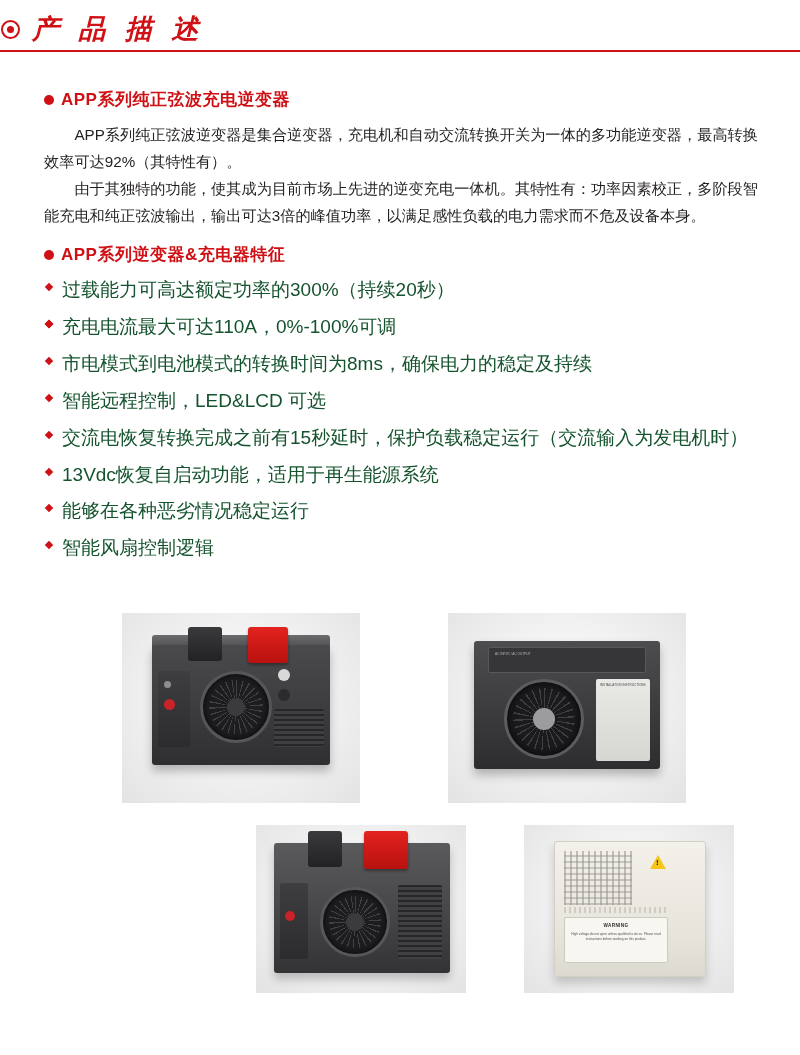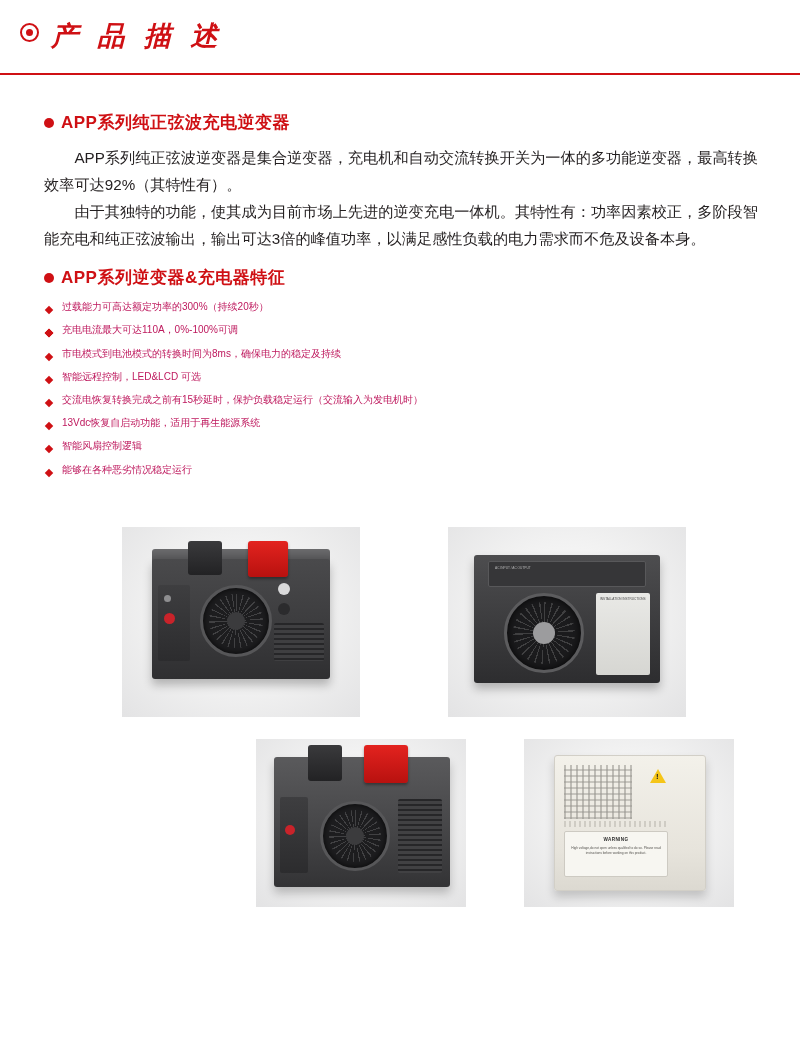--- a/index.html
+++ b/index.html
@@ -13,24 +13,23 @@
     position: relative;
     font-family: "Liberation Sans", "DejaVu Sans", sans-serif;
     color: #231f20;
     overflow: hidden;
   }
 
   
   .page-header {
     position: relative;
     height: 58px;
-    padding-left: 20px;
+    padding-left: 1px;
     display: flex;
-    align-items: flex-start;
-    margin-top: 23px;
+    align-items: center;
   }
   .header-bullet {
     width: 19px; height: 19px;
     border-radius: 50%;
     border: 2px solid #cf1014;
     position: relative;
     margin-right: 12px;
     flex: 0 0 auto;
   }
   .header-bullet::after {
@@ -94,24 +93,24 @@
   .para + .para { margin-top: 0; }
 
   .feature-list {
     list-style: none;
     margin: 6px 0 0 0;
     padding: 0;
   }
   .feature-list li {
     position: relative;
     padding-left: 18px;
-    font-size: 10px;
+    font-size: 19px;
     line-height: 1.52;
     margin-bottom: 8px;
-    color: #be185d;
+    color: #14532d;
   }
   .feature-list li .diamond {
     position: absolute;
     left: 2px;
     top: 8px;
     width: 6px; height: 6px;
     background: #cf1014;
     transform: rotate(45deg);
   }
 
@@ -356,22 +355,22 @@
   <ul class="feature-list">
     <li><span class="diamond"></span><span>过载能力可高达额定功率的300%（持续20秒）</span></li>
     <li><span class="diamond"></span></li>
     <li><span class="diamond"></span></li>
     <li><span class="diamond"></span></li>
     <li><span class="diamond"></span><span>充电电流最大可达110A，0%-100%可调</span></li>
     <li><span class="diamond"></span><span>市电模式到电池模式的转换时间为8ms，确保电力的稳定及持续</span></li>
     <li><span class="diamond"></span><span>智能远程控制，LED&amp;LCD 可选</span></li>
     <li><span class="diamond"></span><span>交流电恢复转换完成之前有15秒延时，保护负载稳定运行（交流输入为发电机时）</span></li>
     <li><span class="diamond"></span><span>13Vdc恢复自启动功能，适用于再生能源系统</span></li>
+    <li><span class="diamond"></span><span>能够在各种恶劣情况稳定运行</span></li>
     <li><span class="diamond"></span><span>智能风扇控制逻辑</span></li>
-    <li><span class="diamond"></span><span>能够在各种恶劣情况稳定运行</span></li>
   </ul>
 
   <div class="gallery">
 
     <div class="photo p1">
       <div class="shade"></div>
       <div class="unit u1-top"></div>
       <div class="unit u1-body"></div>
       <div class="unit u1-sidepanel"></div>
       <div class="unit u1-led"></div>

